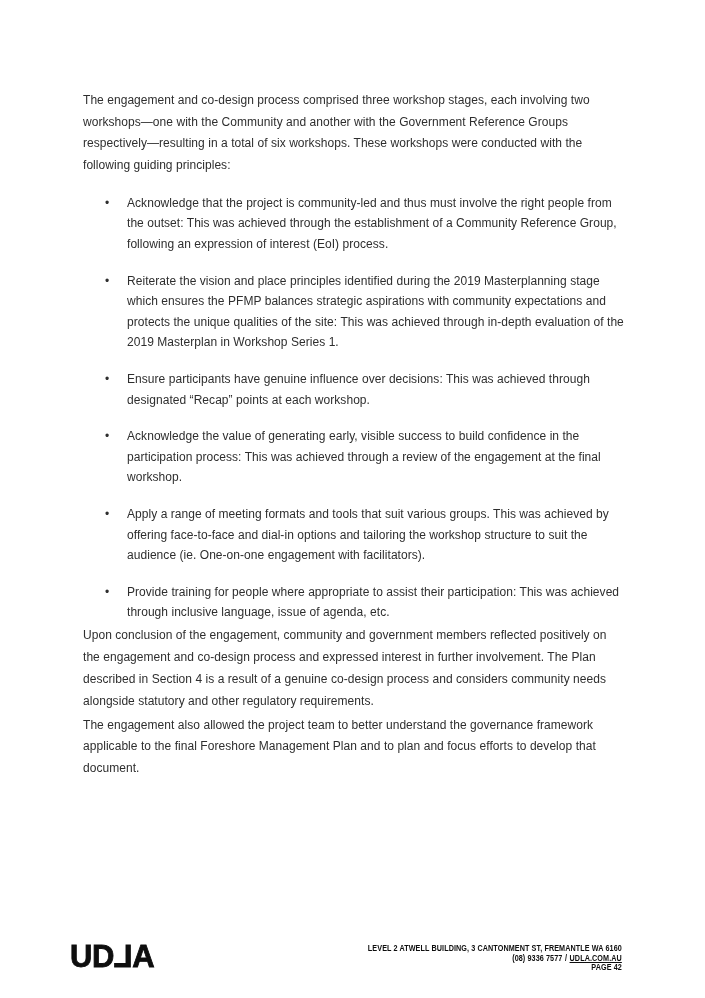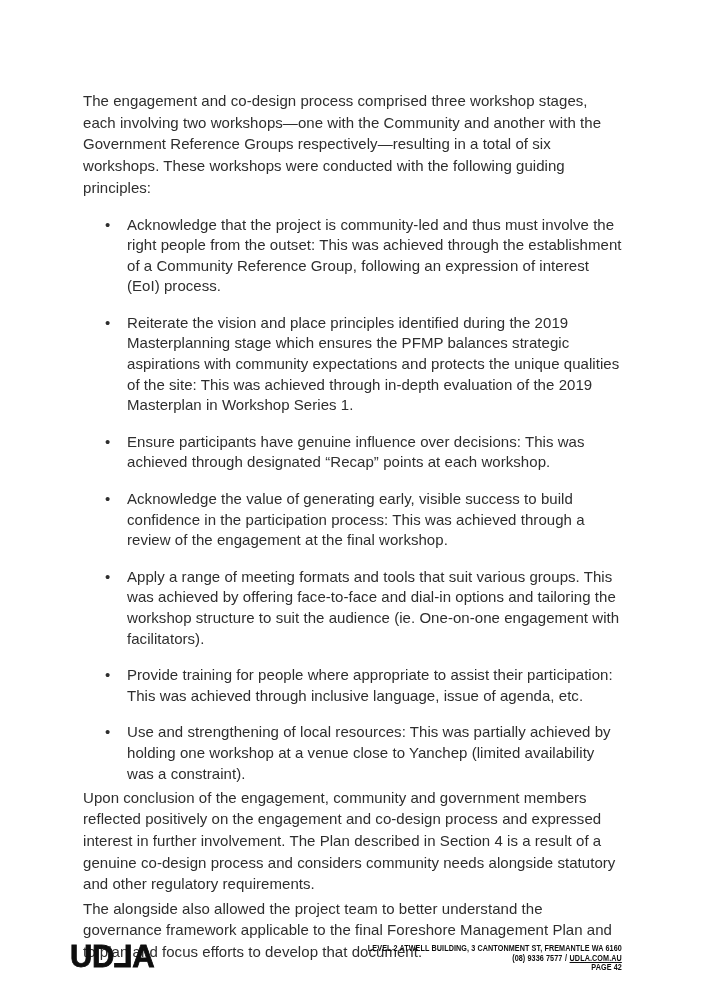--- a/index.html
+++ b/index.html
@@ -14,21 +14,21 @@
     background: #ffffff;
     font-family: "Liberation Sans", sans-serif;
     color: #2e2e2e;
     overflow: hidden;
   }
   .content {
     position: absolute;
     left: 83px;
     top: 90px;
     width: 541px;
-    font-size: 15px;
+    font-size: 12px;
     line-height: 21.7px;
     letter-spacing: 0.05px;
     text-align: left;
   }
   .para {
     margin: 0 0 2.5px 0;
   }
   .principles {
     list-style: none;
     margin: 0 0 2.5px 0;
@@ -109,25 +109,24 @@
   <section class="content">
     <p class="para">The engagement and co-design process comprised three workshop stages, each involving two workshops—one with the Community and another with the Government Reference Groups respectively—resulting in a total of six workshops. These workshops were conducted with the following guiding principles:</p>
 
     <ul class="principles">
       <li class="principle">Acknowledge that the project is community-led and thus must involve the right people from the outset: This was achieved through the establishment of a Community Reference Group, following an expression of interest (EoI) process.</li>
       <li class="principle">Reiterate the vision and place principles identified during the 2019 Masterplanning stage which ensures the PFMP balances strategic aspirations with community expectations and protects the unique qualities of the site: This was achieved through in-depth evaluation of the 2019 Masterplan in Workshop Series 1.</li>
       <li class="principle">Ensure participants have genuine influence over decisions: This was achieved through designated “Recap” points at each workshop.</li>
       <li class="principle">Acknowledge the value of generating early, visible success to build confidence in the participation process: This was achieved through a review of the engagement at the final workshop.</li>
       <li class="principle">Apply a range of meeting formats and tools that suit various groups. This was achieved by offering face-to-face and dial-in options and tailoring the workshop structure to suit the audience (ie. One-on-one engagement with facilitators).</li>
       <li class="principle">Provide training for people where appropriate to assist their participation: This was achieved through inclusive language, issue of agenda, etc.</li>
-      <li class="principle">Use and strengthening of local resources: This was partially achieved by holding one workshop at a venue close to Yanchep (limited availability was a constraint).</li>
     </ul>
 
     <p class="para">Upon conclusion of the engagement, community and government members reflected positively on the engagement and co-design process and expressed interest in further involvement. The Plan described in Section 4 is a result of a genuine co-design process and considers community needs alongside statutory and other regulatory requirements.</p>
-    <p class="para">The alongside also allowed the project team to better understand the governance framework applicable to the final Foreshore Management Plan and to plan and focus efforts to develop that document.</p>
+    <p class="para">The engagement also allowed the project team to better understand the governance framework applicable to the final Foreshore Management Plan and to plan and focus efforts to develop that document.</p>
   </section>
 
   <footer class="footer">
     <div class="logo">
       <span class="logo-part">UD</span><span class="logo-part logo-flip">L</span><span class="logo-part">A</span>
     </div>
 
     <div class="footer-info">
       <div class="footer-line">LEVEL 2 ATWELL BUILDING, 3 CANTONMENT ST, FREMANTLE WA 6160</div>
       <div class="footer-line">

